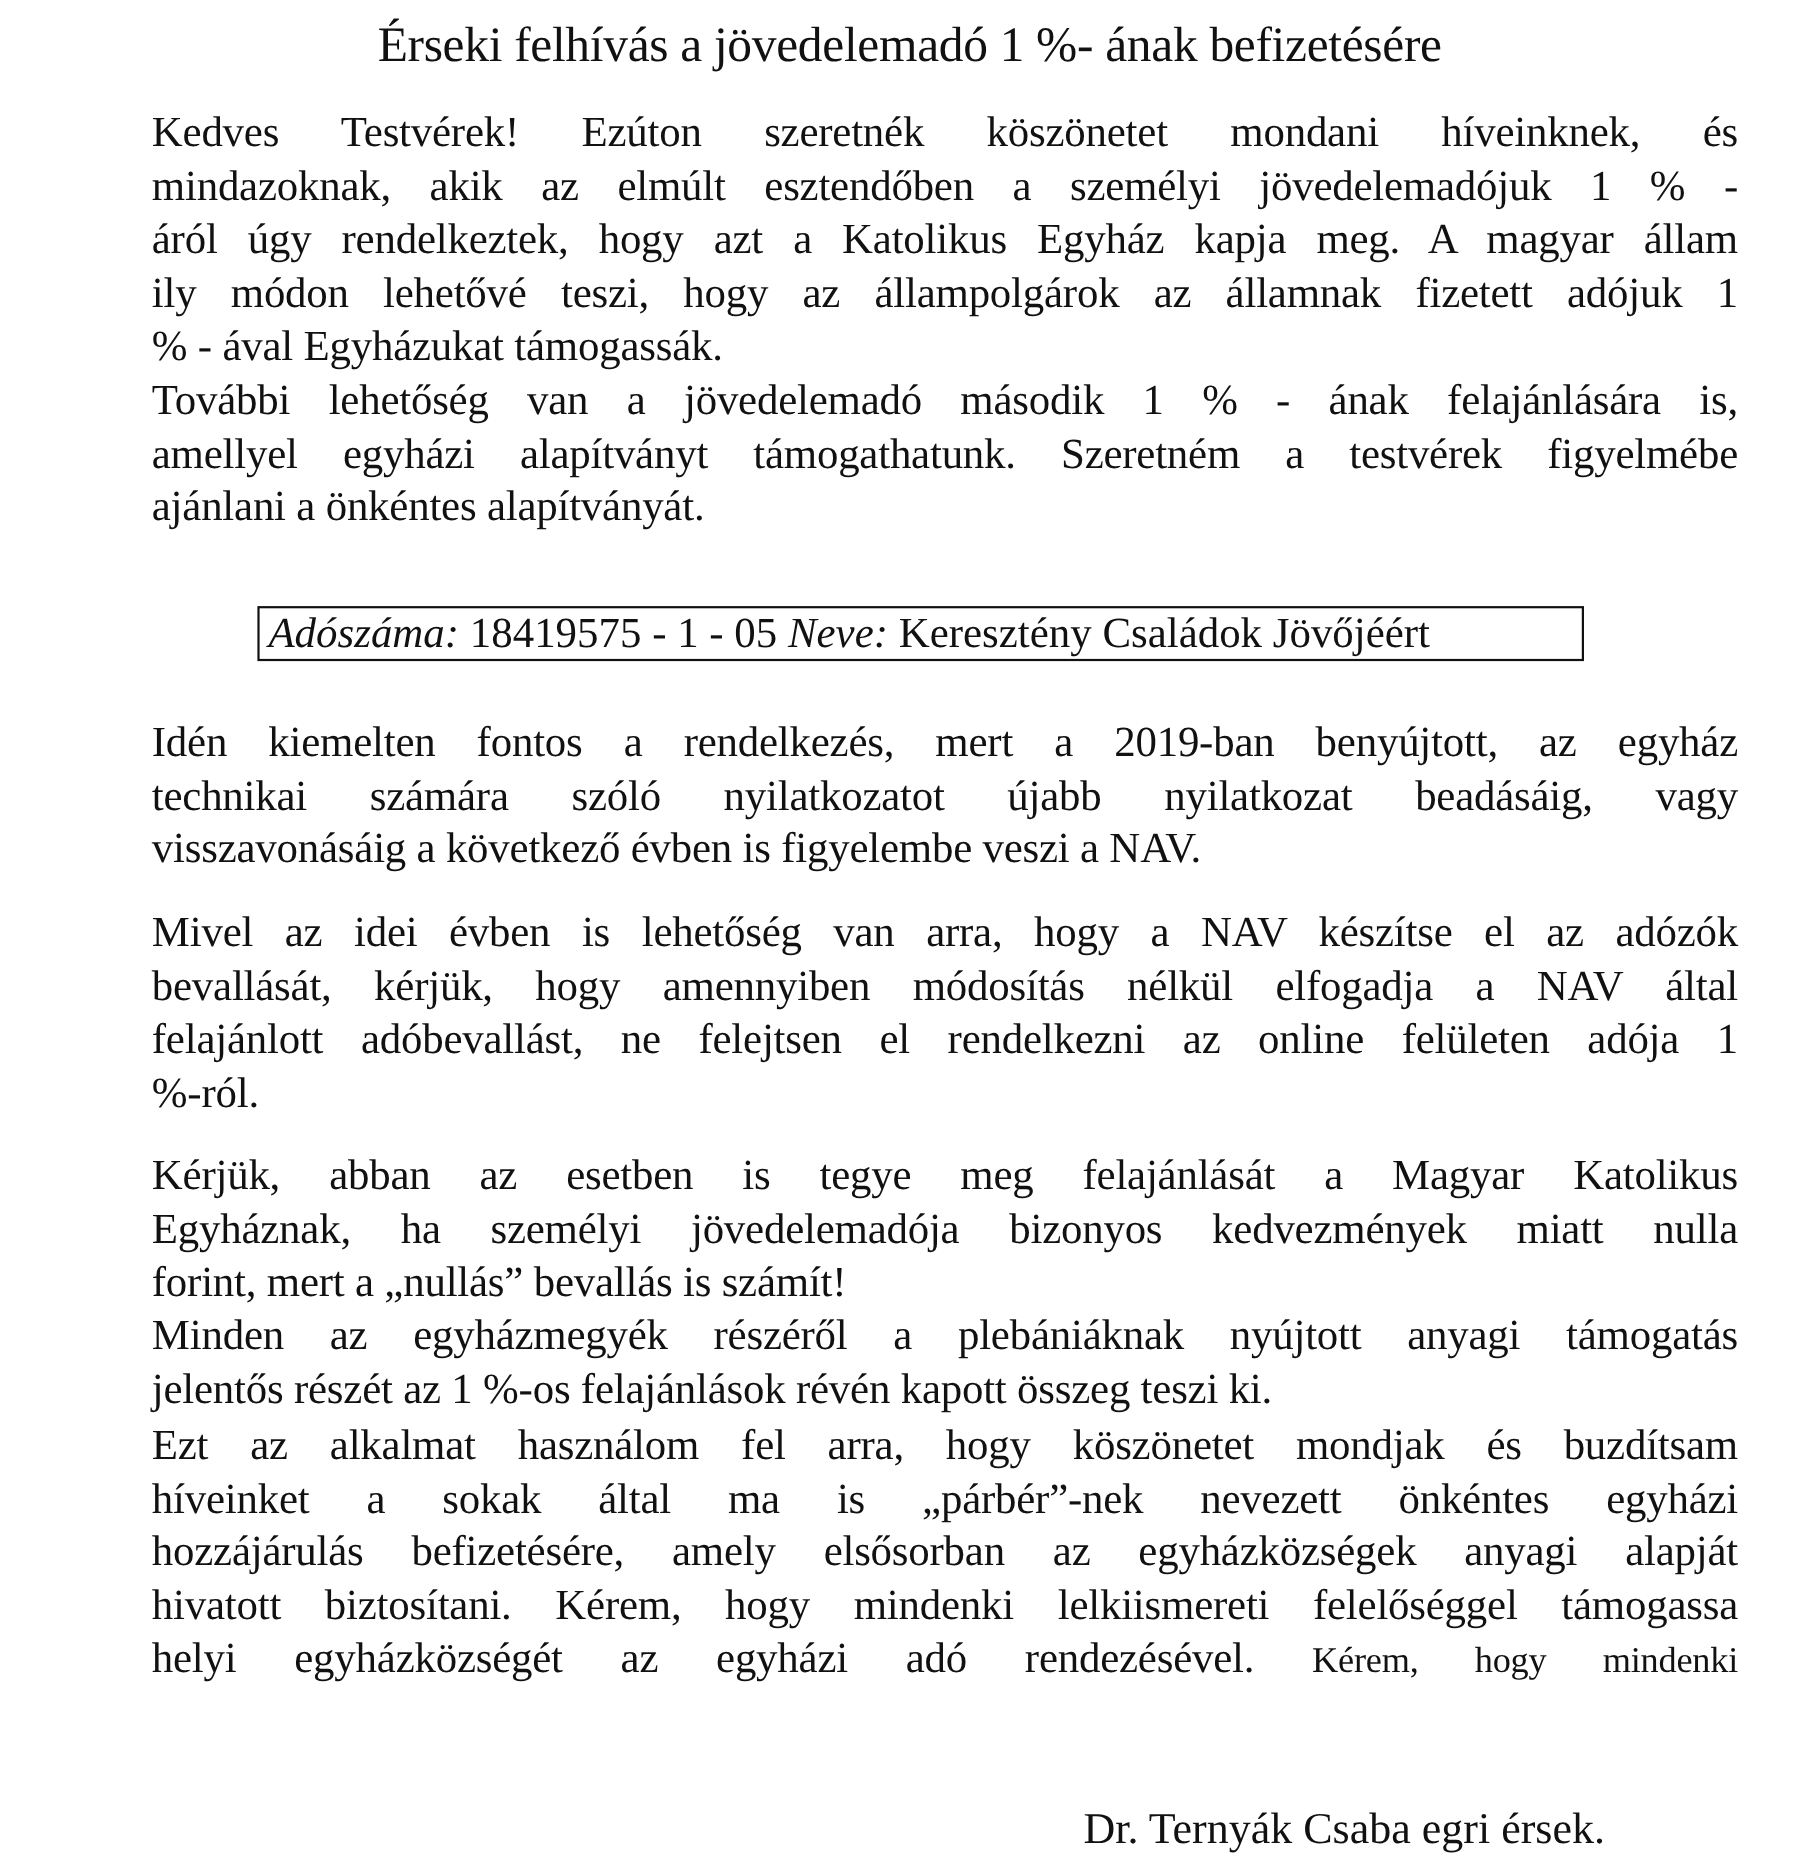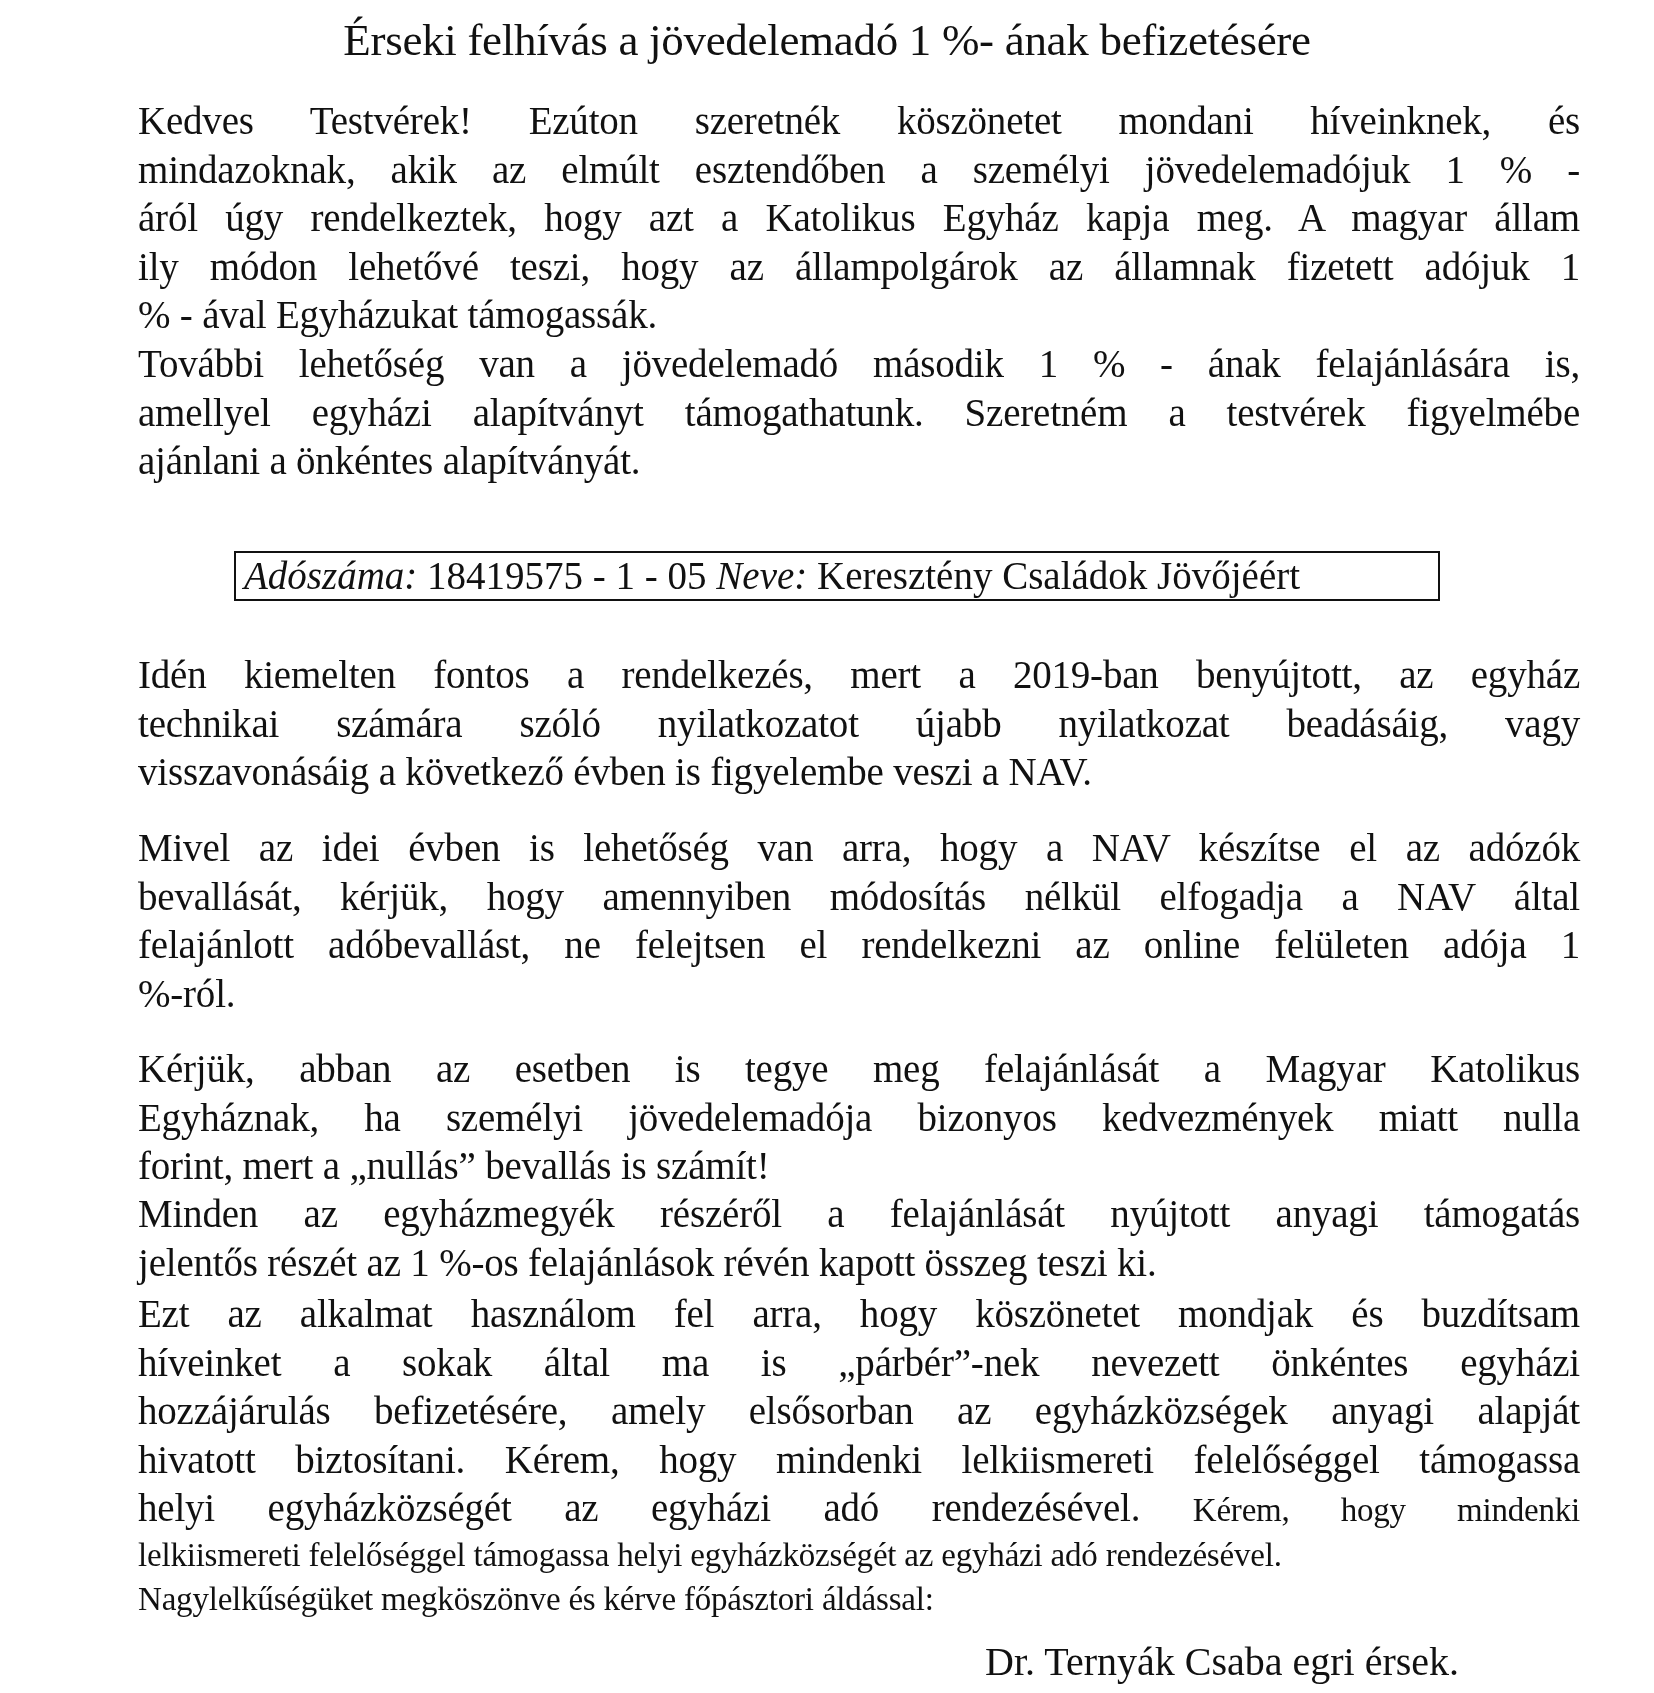--- a/index.html
+++ b/index.html
@@ -73,32 +73,28 @@
     <span class="line last">%-ról.</span>
   </div>
 
   <div class="para" style="top:1045px;">
     <span class="line" style="white-space: nowrap; word-spacing: 0px;">Kérjük, abban az esetben is tegye meg felajánlását a Magyar Katolikus</span>
     <span class="line" style="white-space: nowrap; word-spacing: 0px;">Egyháznak, ha személyi jövedelemadója bizonyos kedvezmények miatt nulla</span>
     <span class="line last">forint, mert a „nullás” bevallás is számít!</span>
   </div>
 
   <div class="para" style="top:1190px;">
-    <span class="line" style="white-space: nowrap; word-spacing: 0px;">Minden az egyházmegyék részéről a felajánlását nyújtott anyagi támogatás</span>
+    <span class="line" style="white-space: nowrap; word-spacing: 0px;">Minden az egyházmegyék részéről a plebániáknak nyújtott anyagi támogatás</span>
     <span class="line last">jelentős részét az 1 %-os felajánlások révén kapott összeg teszi ki.</span>
   </div>
 
   <div class="para" style="top:1290px;">
     <span class="line" style="white-space: nowrap; word-spacing: 0px;">Ezt az alkalmat használom fel arra, hogy köszönetet mondjak és buzdítsam</span>
     <span class="line" style="white-space: nowrap; word-spacing: 0px;">híveinket a sokak által ma is „párbér”-nek nevezett önkéntes egyházi</span>
     <span class="line" style="white-space: nowrap; word-spacing: 0px;">hozzájárulás befizetésére, amely elsősorban az egyházközségek anyagi alapját</span>
     <span class="line" style="white-space: nowrap; word-spacing: 0px;">hivatott biztosítani. Kérem, hogy mindenki lelkiismereti felelőséggel támogassa</span>
     <span class="line" style="white-space: nowrap; word-spacing: 0px;"><span>helyi egyházközségét az egyházi adó rendezésével.</span> <span style="font-size:33px;">Kérem, hogy mindenki</span></span>
   </div>
 
-  <div class="para small-lines" style="top:1533px;">
-    <span class="line last">lelkiismereti felelőséggel támogassa helyi egyházközségét az egyházi adó rendezésével.</span>
-    <span class="line last">Nagylelkűségüket megköszönve és kérve főpásztori áldással:</span>
-  </div>
 
   <div class="signature">Dr. Ternyák Csaba egri érsek.</div>
 
 </div>
 
 </body></html>

